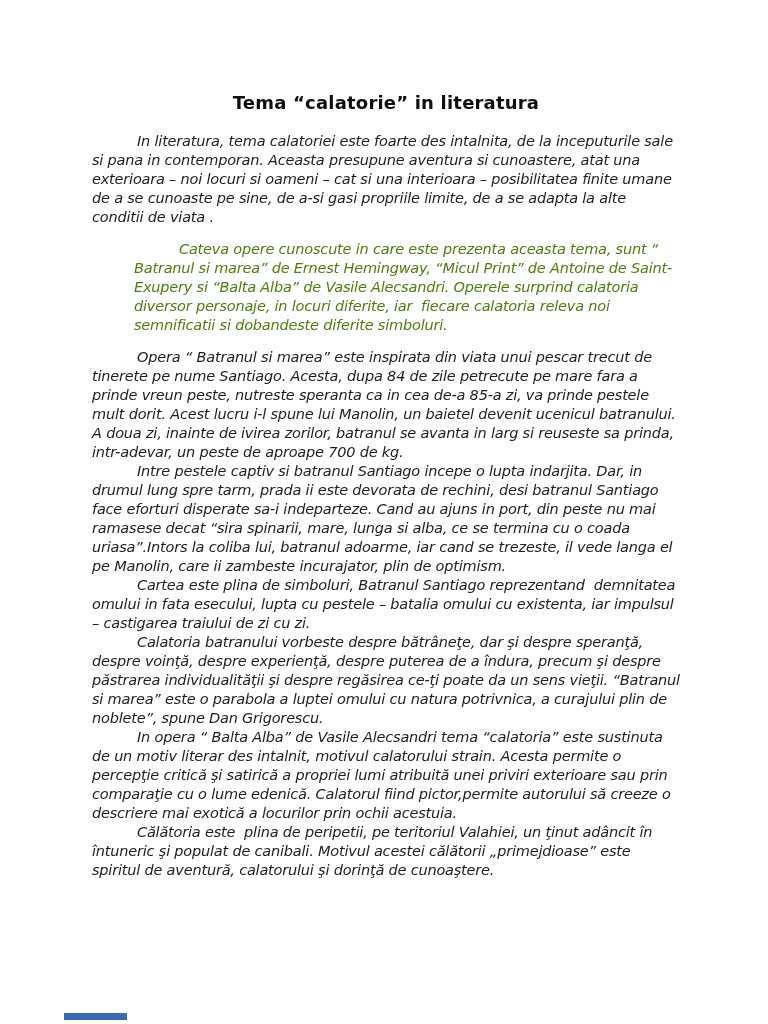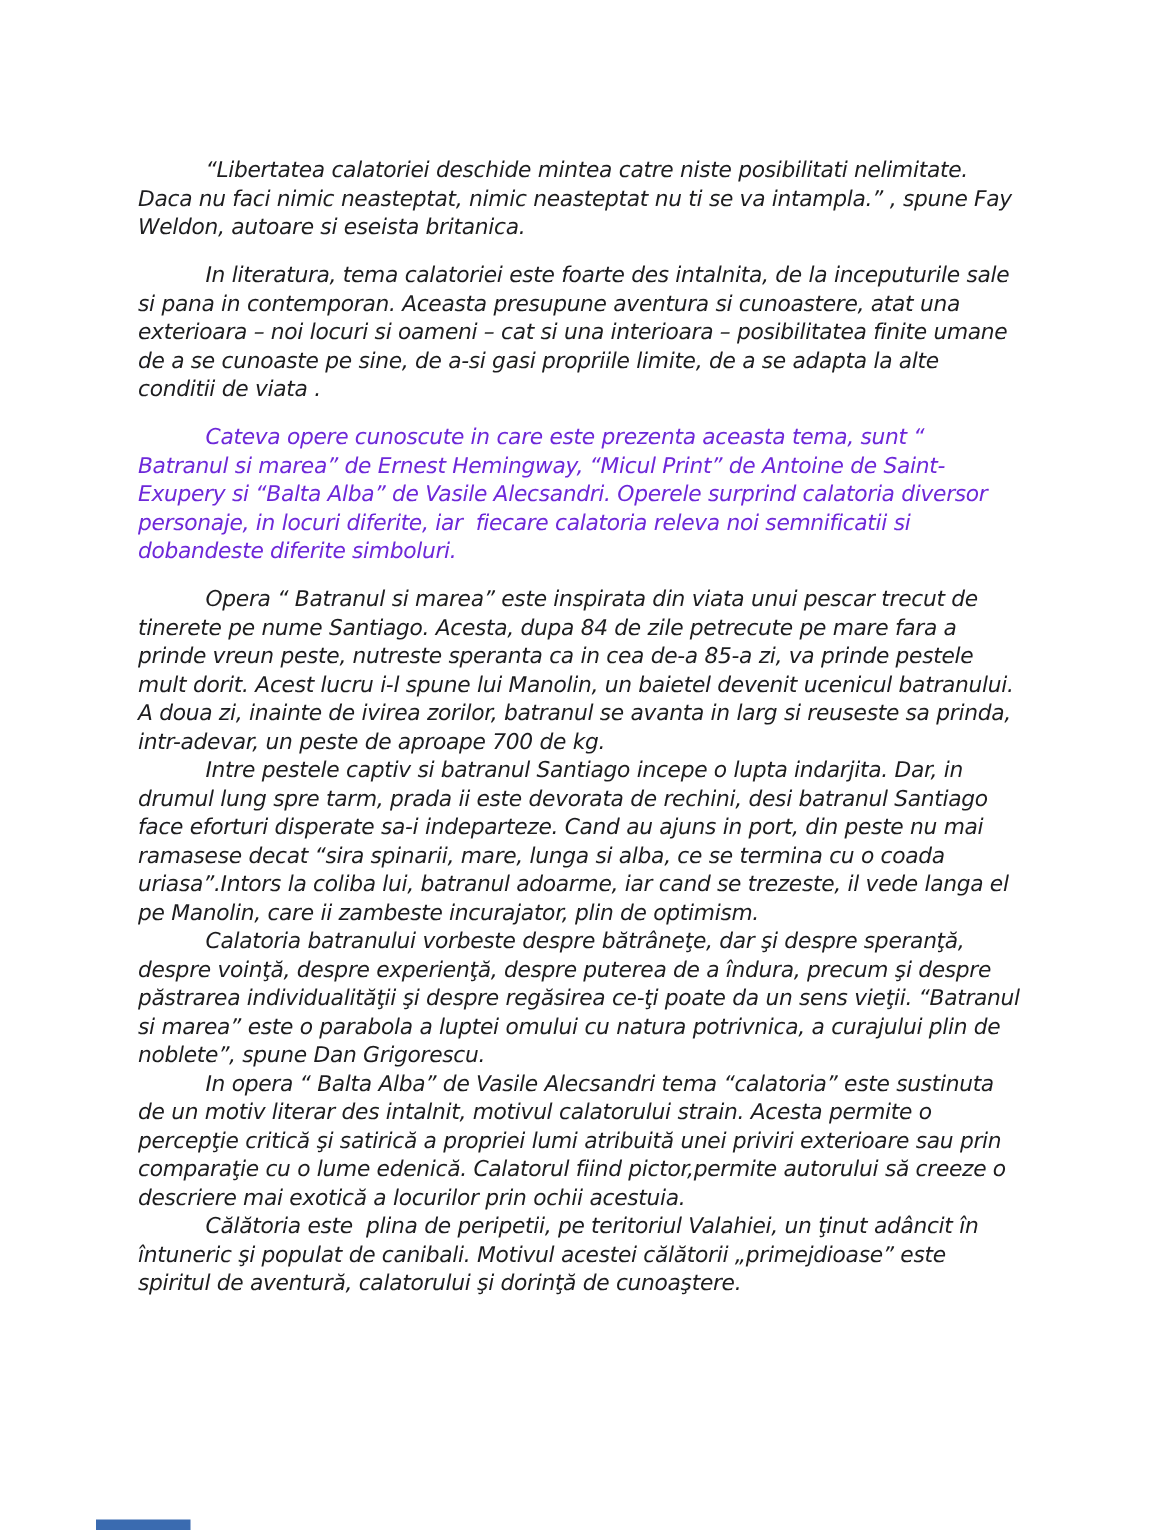--- a/index.html
+++ b/index.html
@@ -45,23 +45,24 @@
     width: 63px;
     height: 7px;
     background: #3a6bb0;
   }
 </style>
 </head>
 <body>
 
 <div class="page" style="background: rgb(255, 255, 255);">
   <div class="content">
-    <p class="para gap" style="color: rgb(29, 29, 31);">“Libertatea calatoriei deschide mintea catre niste posibilitati nelimitate. Daca nu faci nimic neasteptat, nimic neasteptat nu ti se va intampla.” , spune Fay Weldon, autoare si eseista britanica.</p>
+    <h1 class="doc-title" style="color: rgb(15, 15, 15);">Tema “calatorie” in literatura</h1>
     <p class="para gap" style="color: rgb(29, 29, 31);">In literatura, tema calatoriei este foarte des intalnita, de la inceputurile sale si pana in contemporan. Aceasta presupune aventura si cunoastere, atat una exterioara – noi locuri si oameni – cat si una interioara – posibilitatea finite umane de a se cunoaste pe sine, de a-si gasi propriile limite, de a se adapta la alte conditii de viata .</p>
-    <p class="para gap" style="color: #6d28d9;">Cateva opere cunoscute in care este prezenta aceasta tema, sunt “ Batranul si marea” de Ernest Hemingway, “Micul Print” de Antoine de Saint-Exupery si “Balta Alba” de Vasile Alecsandri. Operele surprind calatoria diversor personaje, in locuri diferite, iar  fiecare calatoria releva noi semnificatii si dobandeste diferite simboluri.</p>
+    <p class="para gap" style="color: #4d7c0f; margin-left: 42px;">Cateva opere cunoscute in care este prezenta aceasta tema, sunt “ Batranul si marea” de Ernest Hemingway, “Micul Print” de Antoine de Saint-Exupery si “Balta Alba” de Vasile Alecsandri. Operele surprind calatoria diversor personaje, in locuri diferite, iar  fiecare calatoria releva noi semnificatii si dobandeste diferite simboluri.</p>
     <p class="para gap" style="color: rgb(29, 29, 31);">Opera “ Batranul si marea” este inspirata din viata unui pescar trecut de tinerete pe nume Santiago. Acesta, dupa 84 de zile petrecute pe mare fara a prinde vreun peste, nutreste speranta ca in cea de-a 85-a zi, va prinde pestele mult dorit. Acest lucru i-l spune lui Manolin, un baietel devenit ucenicul batranului. A doua zi, inainte de ivirea zorilor, batranul se avanta in larg si reuseste sa prinda, intr-adevar, un peste de aproape 700 de kg.</p>
     <p class="para" style="color: rgb(29, 29, 31);">Intre pestele captiv si batranul Santiago incepe o lupta indarjita. Dar, in drumul lung spre tarm, prada ii este devorata de rechini, desi batranul Santiago face eforturi disperate sa-i indeparteze. Cand au ajuns in port, din peste nu mai ramasese decat “sira spinarii, mare, lunga si alba, ce se termina cu o coada uriasa”.Intors la coliba lui, batranul adoarme, iar cand se trezeste, il vede langa el pe Manolin, care ii zambeste incurajator, plin de optimism.</p>
+    <p class="para" style="color: rgb(29, 29, 31);">Cartea este plina de simboluri, Batranul Santiago reprezentand  demnitatea omului in fata esecului, lupta cu pestele – batalia omului cu existenta, iar impulsul – castigarea traiului de zi cu zi.</p>
     <p class="para" style="color: rgb(29, 29, 31);">Calatoria batranului vorbeste despre bătrâneţe, dar şi despre speranţă, despre voinţă, despre experienţă, despre puterea de a îndura, precum şi despre păstrarea individualităţii şi despre regăsirea ce-ţi poate da un sens vieţii. “Batranul si marea” este o parabola a luptei omului cu natura potrivnica, a curajului plin de noblete”, spune Dan Grigorescu.</p>
     <p class="para" style="color: rgb(29, 29, 31);">In opera “ Balta Alba” de Vasile Alecsandri tema “calatoria” este sustinuta de un motiv literar des intalnit, motivul calatorului strain. Acesta permite o percepţie critică şi satirică a propriei lumi atribuită unei priviri exterioare sau prin comparaţie cu o lume edenică. Calatorul fiind pictor,permite autorului să creeze o descriere mai exotică a locurilor prin ochii acestuia.</p>
     <p class="para" style="color: rgb(29, 29, 31);">Călătoria este  plina de peripetii, pe teritoriul Valahiei, un ţinut adâncit în întuneric şi populat de canibali. Motivul acestei călătorii „primejdioase” este spiritul de aventură, calatorului şi dorinţă de cunoaştere.</p>
   </div>
   <div class="blue-bar" style="background: rgb(58, 107, 176);"></div>
 </div>
 
 </body></html>

